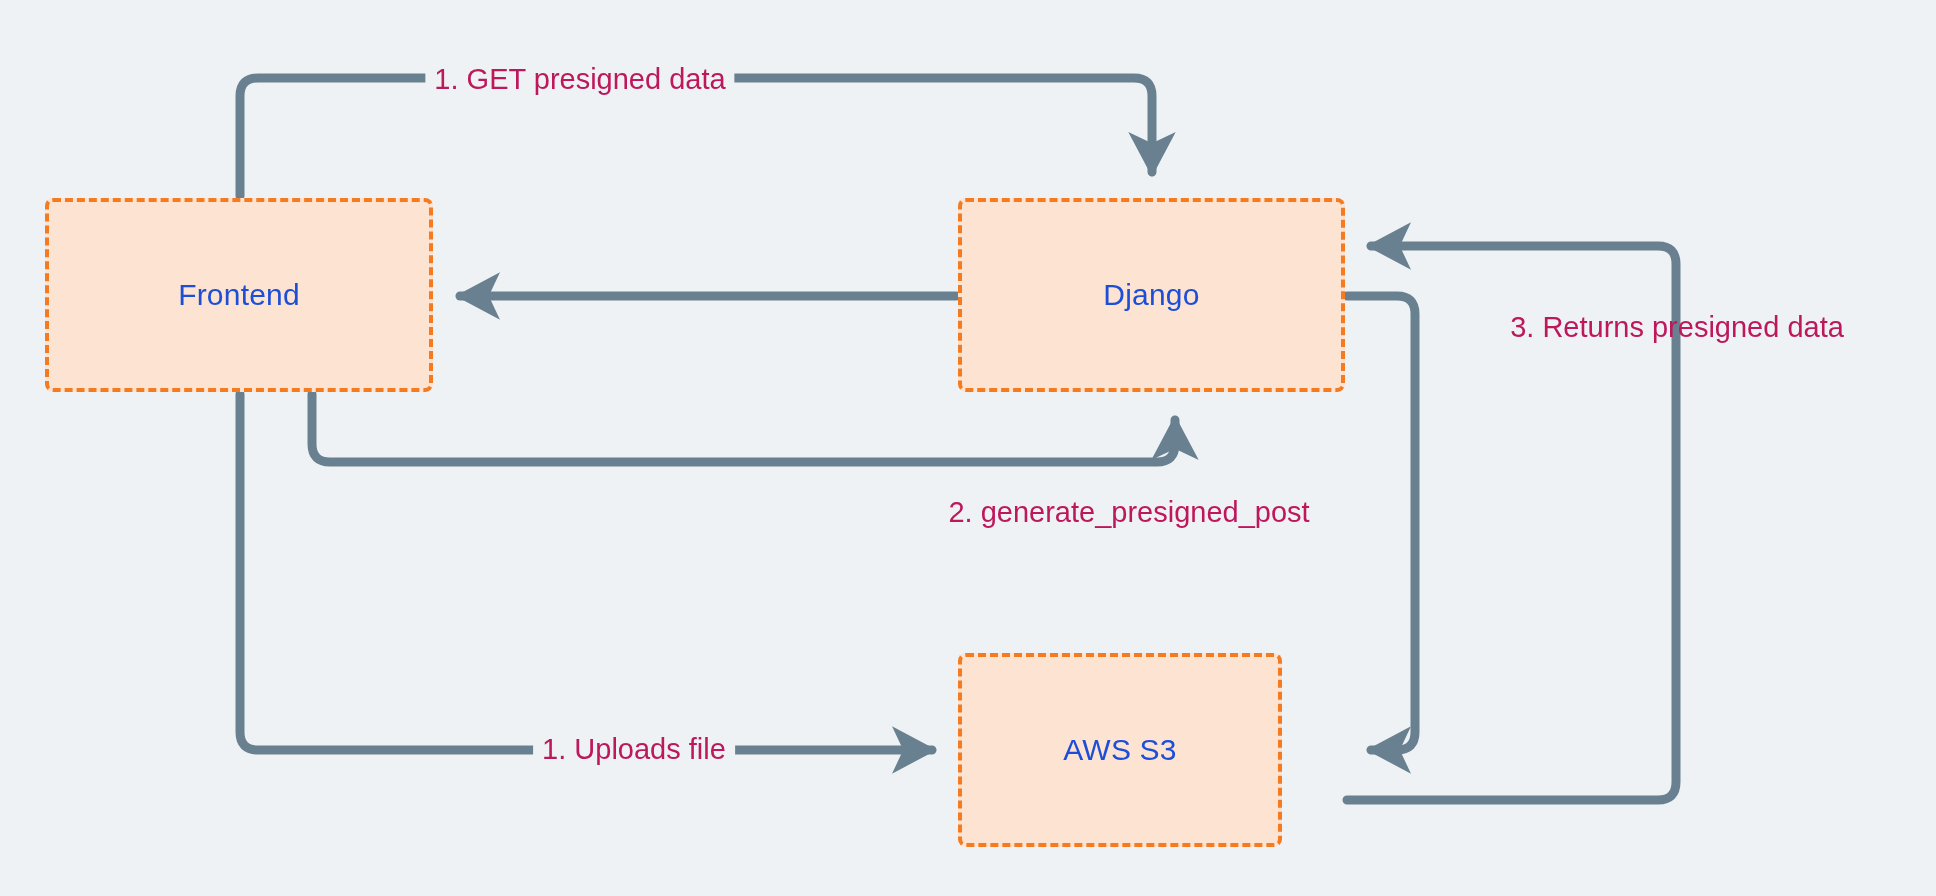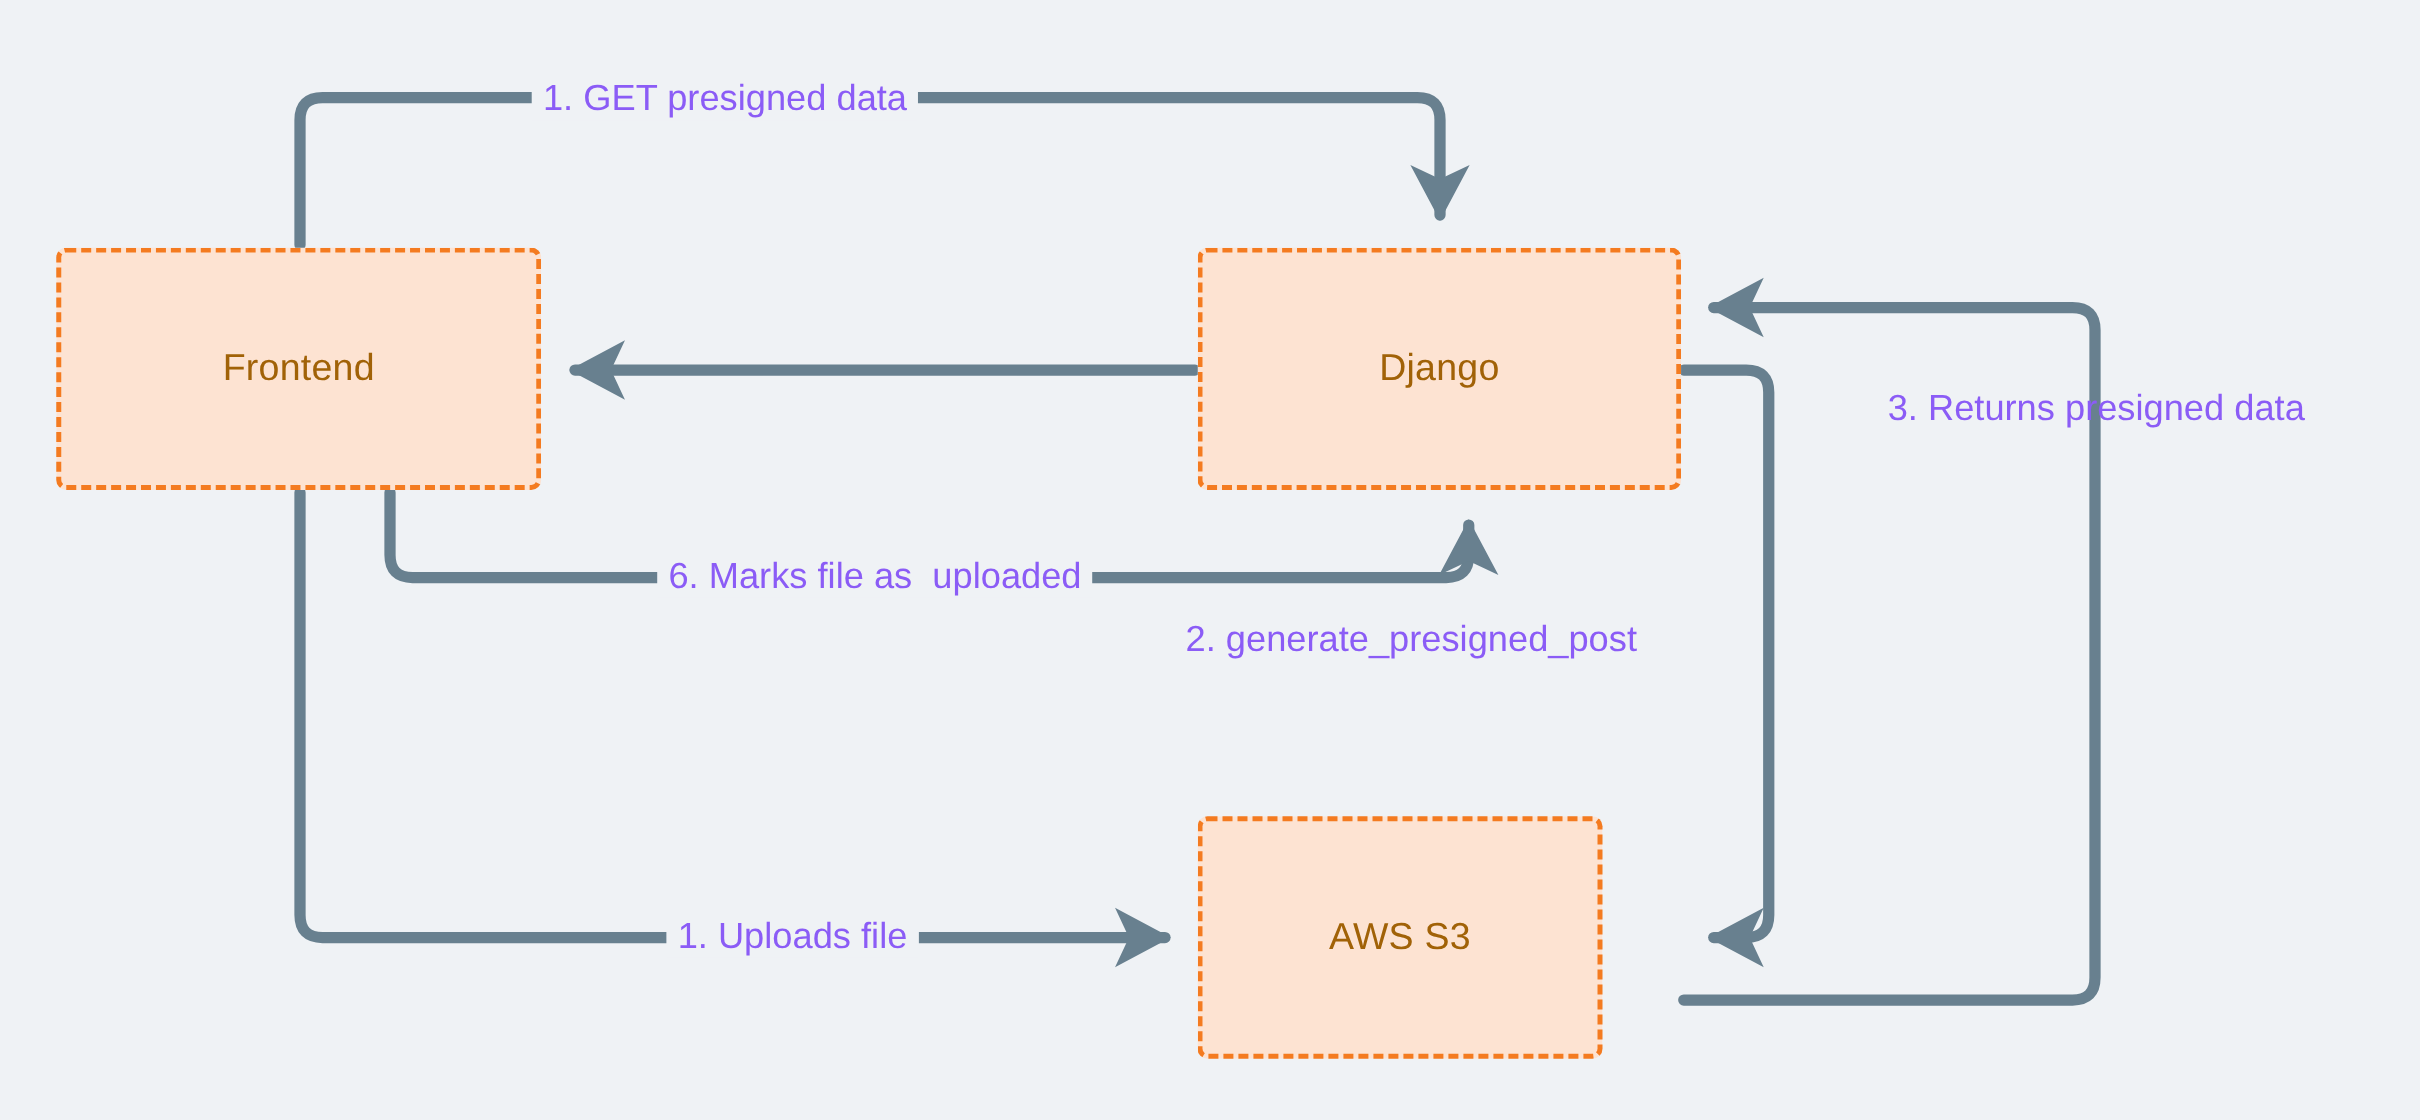--- a/index.html
+++ b/index.html
@@ -29,29 +29,29 @@
     position: absolute;
     background: #fde3d2;
     border: 4px dashed #f47b20;
     border-radius: 8px;
     display: flex;
     align-items: center;
     justify-content: center;
   }
   .node-label {
     font-size: 30px;
-    color: #a16207;
+    color: #1d4ed8;
     font-family: "Liberation Sans", sans-serif;
     letter-spacing: 0.2px;
     white-space: pre;
   }
   .edge-label {
     position: absolute;
     font-size: 29px;
-    color: #8b5cf6;
+    color: #be185d;
     font-family: "Liberation Sans", sans-serif;
     background: #eff2f5;
     padding: 0 9px;
     white-space: pre;
     line-height: 1.1;
   }
   .edge-label.centered {
     transform: translate(-50%, -50%);
   }
   .edge-label.nobg {
@@ -97,15 +97,14 @@
 
   <div class="edge-label centered" style="left:580px; top:80px;">1. GET presigned data</div>
 
   <div class="edge-label centered nobg" style="left:1129px; top:513px;">2. generate_presigned_post</div>
 
   <div class="edge-label centered nobg" style="left:1677px; top:328px;">3. Returns presigned data</div>
 
 
   <div class="edge-label centered" style="left:634px; top:750px;">1. Uploads file</div>
 
-  <div class="edge-label centered" style="left:700px; top:462px;">6. Marks file as  uploaded</div>
 
 </div>
 
 </body></html>

